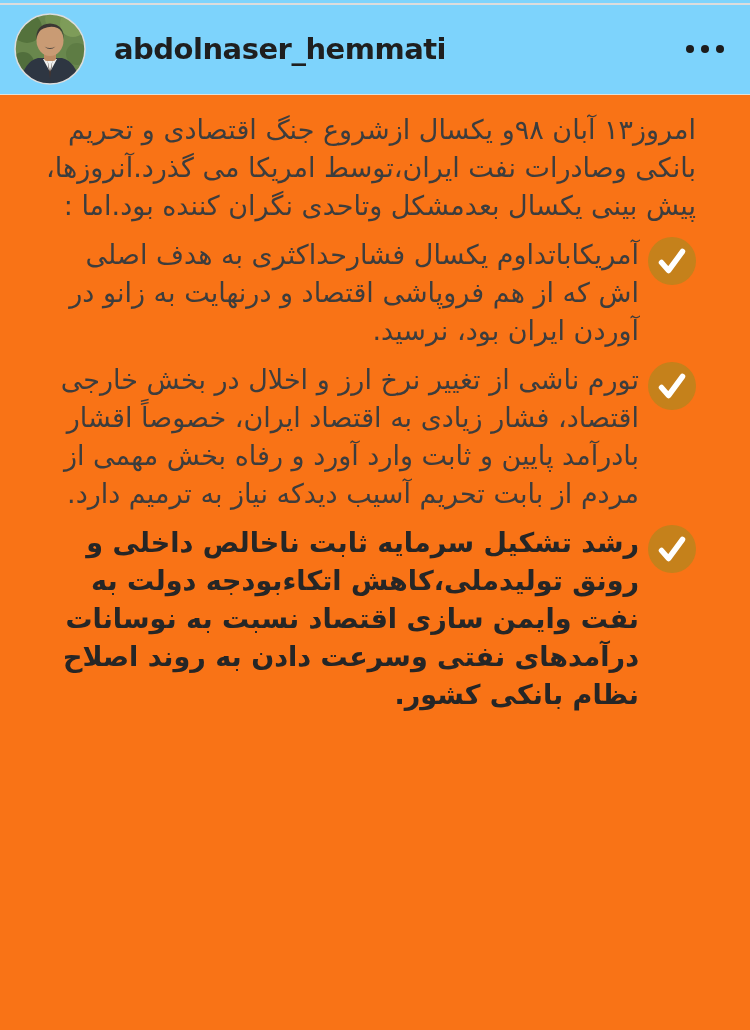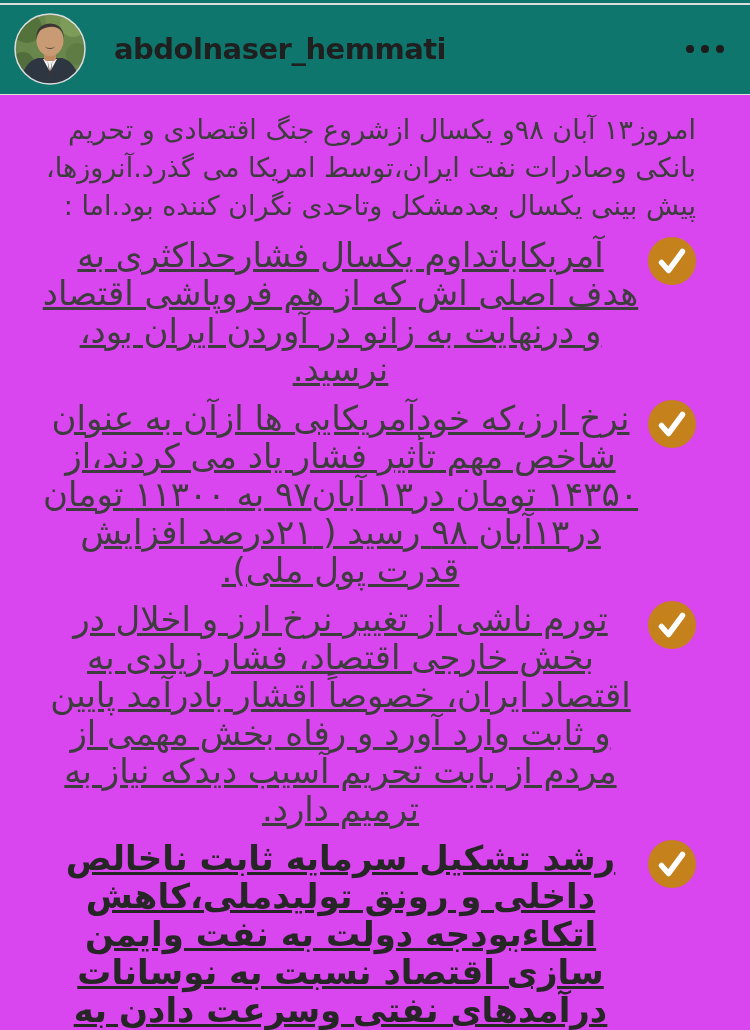--- a/index.html
+++ b/index.html
@@ -18,21 +18,21 @@
   .top-hairline {
     position: absolute;
     top: 3px; left: 0; right: 0;
     height: 2px;
     background: #dcdcdc;
   }
 
   
   .post-header {
     height: 95px;
-    background: #0f766e;
+    background: #7dd3fc;
     display: flex;
     align-items: center;
     padding: 4px 26px 0 14px;
     border-bottom: 1px solid #e2e2da;
   }
   .avatar {
     width: 72px;
     height: 72px;
     border-radius: 50%;
     flex: 0 0 auto;
@@ -60,21 +60,21 @@
   }
   .more-options .dot {
     width: 8px; height: 8px;
     border-radius: 50%;
     background: #1c1c1c;
   }
 
   
   .post-caption {
     height: 935px;
-    background: #d946ef;
+    background: #f97316;
     padding: 16px 54px 0 42px;
     direction: rtl;
     overflow: hidden;
   }
   .para {
     margin-bottom: 11px;
     font-size: 27px;
     line-height: 38px;
     color: #3d3d3d;
     text-align: right;
@@ -89,25 +89,24 @@
   }
   .check-icon {
     flex: 0 0 auto;
     width: 48px;
     height: 48px;
     margin-top: 1px;
   }
   .check-icon svg { display: block; width: 48px; height: 48px; }
   .bullet-text {
     flex: 1 1 auto;
-    font-size: 34px;
+    font-size: 27px;
     line-height: 38px;
     color: #3d3d3d;
-    text-align: center;
-    text-decoration: underline;
+    text-align: right;
   }
   .bullet-text.bold {
     font-weight: 700;
     color: #262626;
   }
 </style>
 </head>
 <body>
 
 <div class="screen">
@@ -156,29 +155,20 @@
     <div class="check-row">
       <span class="check-icon">
         <svg viewBox="0 0 48 48">
             <circle cx="24" cy="24" r="24" fill="#c5811b"></circle>
             <path d="M13.5 25.5 L20.5 33.5 L34.5 14.5" stroke="#ffffff" stroke-width="5.5" fill="none" stroke-linecap="round" stroke-linejoin="round"></path>
           </svg>
       </span>
       <p class="bullet-text">آمریکاباتداوم یکسال فشارحداکثری به هدف اصلی اش که از هم فروپاشی اقتصاد و درنهایت به زانو در آوردن ایران بود، نرسید.</p>
     </div>
 
-    <div class="check-row">
-      <span class="check-icon">
-        <svg viewBox="0 0 48 48">
-            <circle cx="24" cy="24" r="24" fill="#c5811b"></circle>
-            <path d="M13.5 25.5 L20.5 33.5 L34.5 14.5" stroke="#ffffff" stroke-width="5.5" fill="none" stroke-linecap="round" stroke-linejoin="round"></path>
-          </svg>
-      </span>
-      <p class="bullet-text">نرخ ارز،که خودآمریکایی ها ازآن به عنوان شاخص مهم تأثیر فشار یاد می کردند،از ۱۴۳۵۰ تومان در۱۳ آبان۹۷ به ۱۱۳۰۰ تومان در۱۳آبان ۹۸ رسید ( ۲۱درصد افزایش قدرت پول ملی).</p>
-    </div>
 
     <div class="check-row">
       <span class="check-icon">
         <svg viewBox="0 0 48 48">
             <circle cx="24" cy="24" r="24" fill="#c5811b"></circle>
             <path d="M13.5 25.5 L20.5 33.5 L34.5 14.5" stroke="#ffffff" stroke-width="5.5" fill="none" stroke-linecap="round" stroke-linejoin="round"></path>
           </svg>
       </span>
       <p class="bullet-text">تورم ناشی از تغییر نرخ ارز و اخلال در بخش خارجی اقتصاد، فشار زیادی به اقتصاد ایران، خصوصاً اقشار بادرآمد پایین و ثابت وارد آورد و رفاه بخش مهمی از مردم از بابت تحریم آسیب دیدکه نیاز به ترمیم دارد.</p>
     </div>

